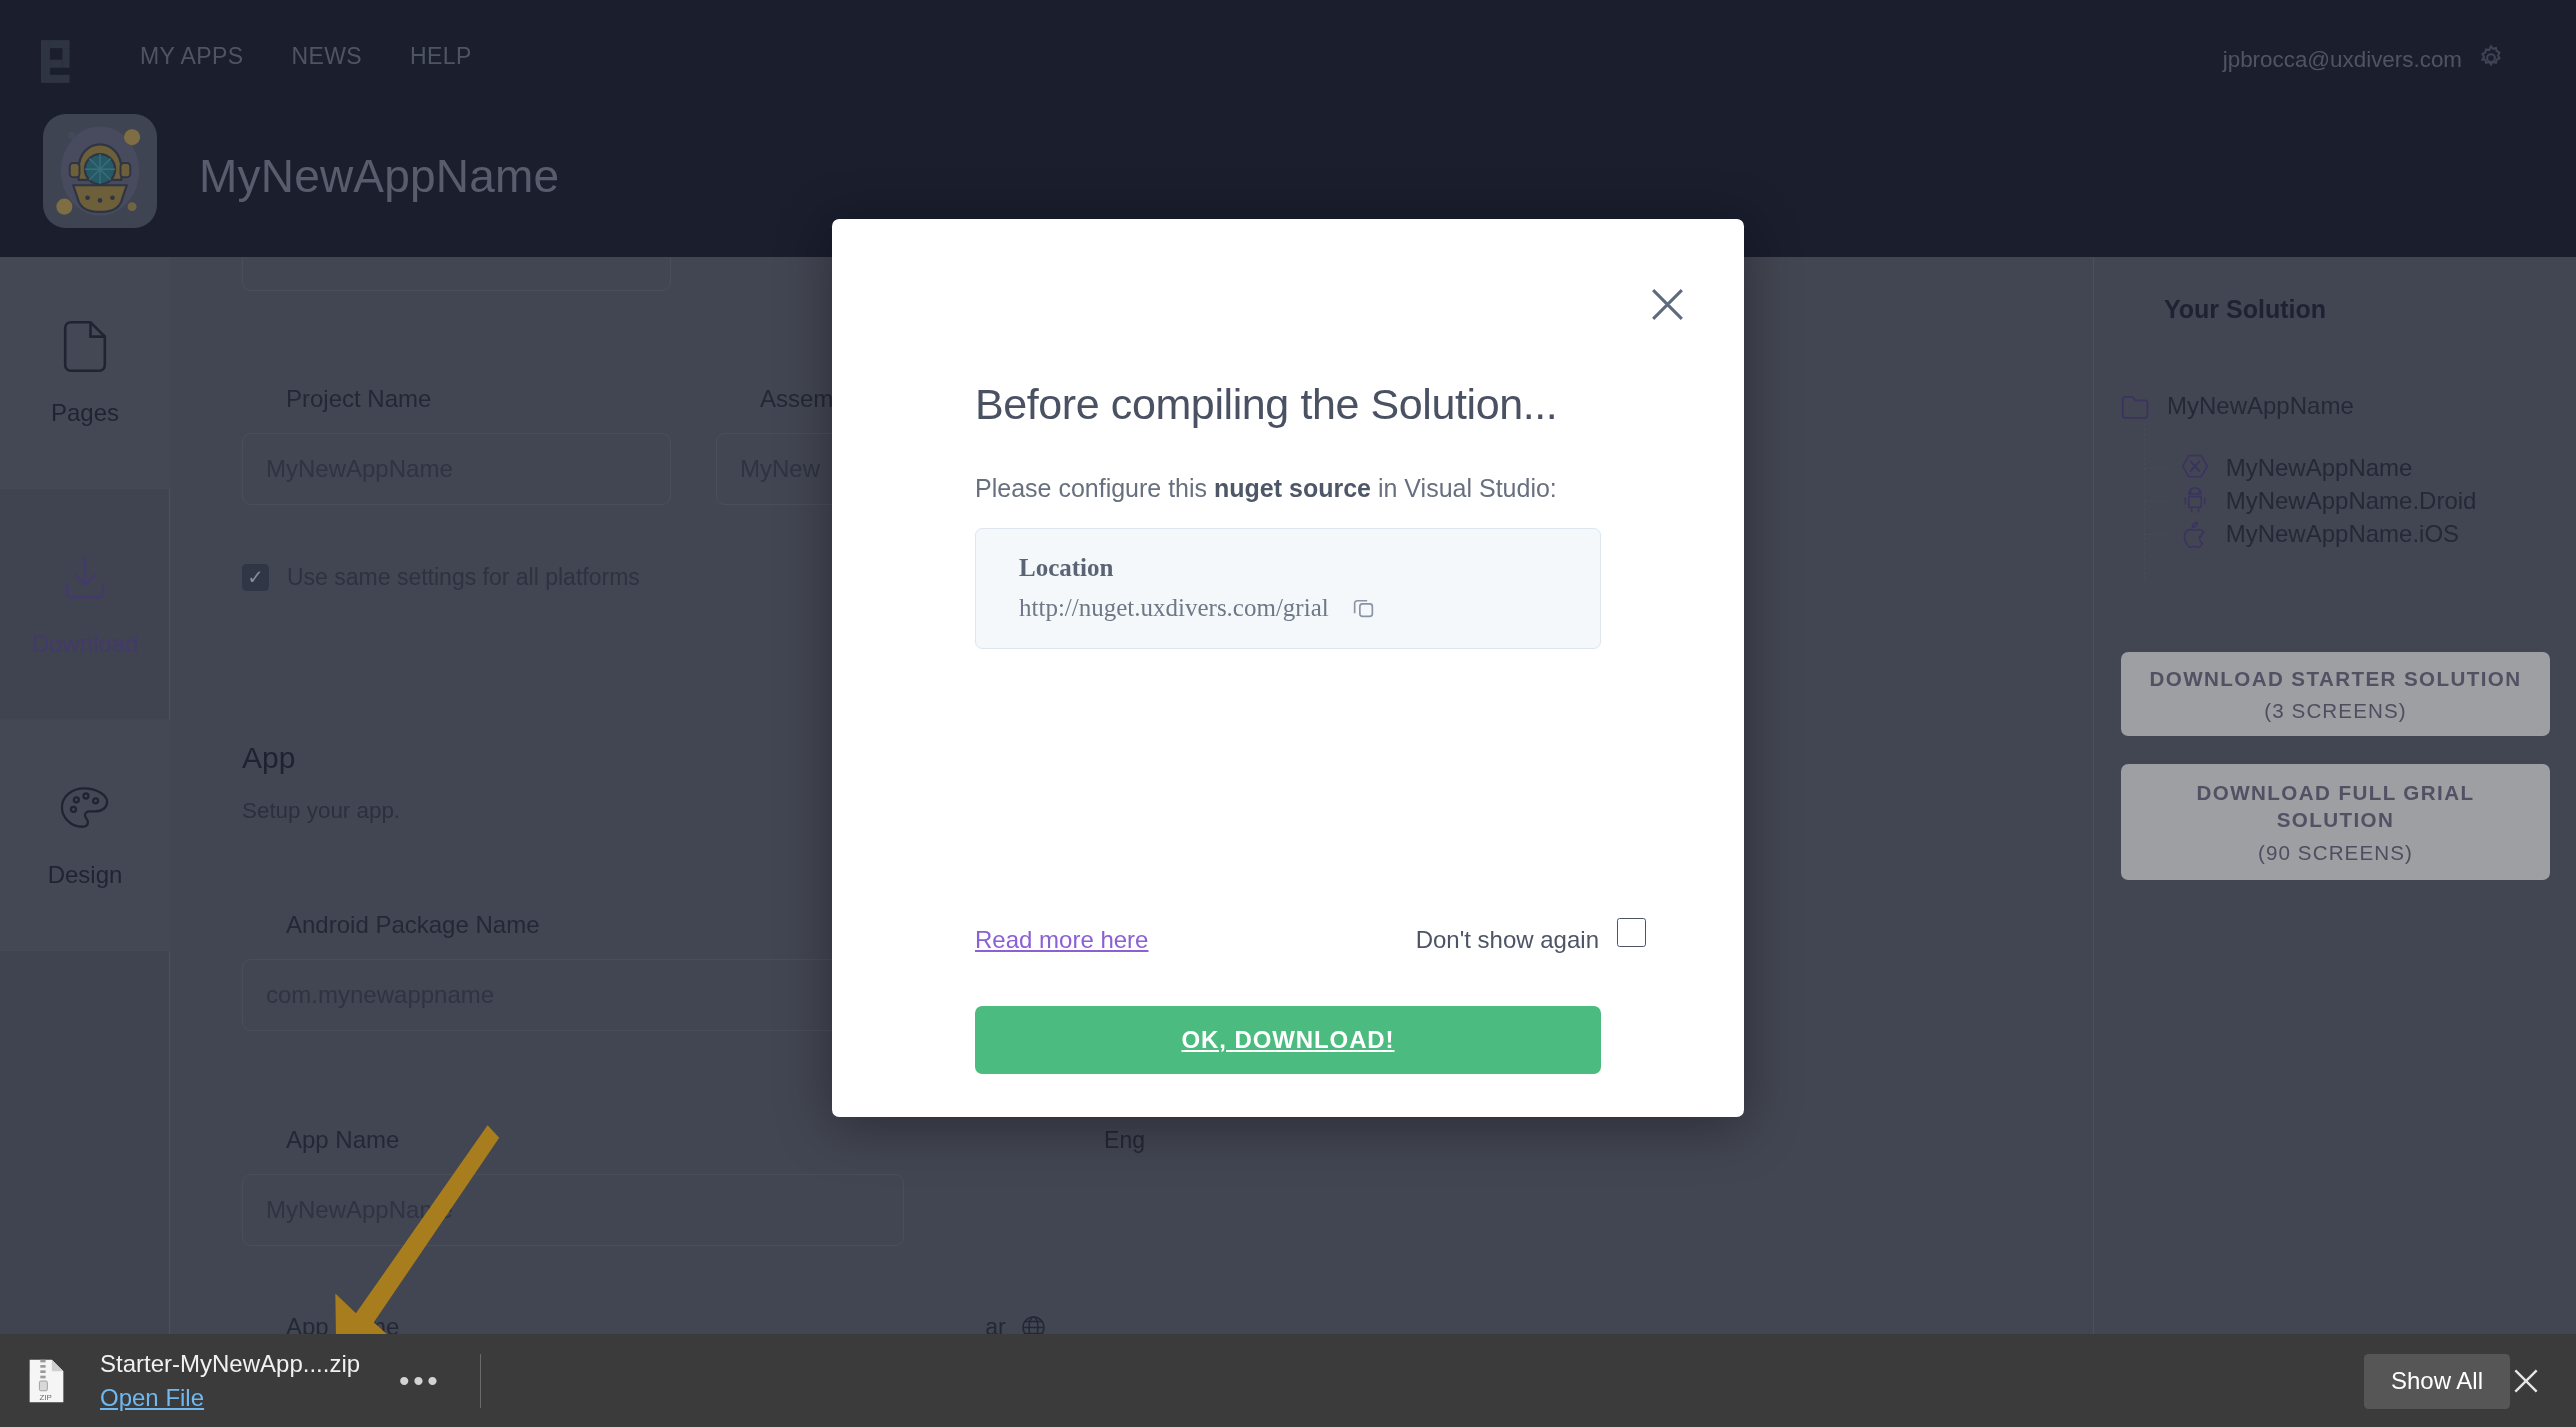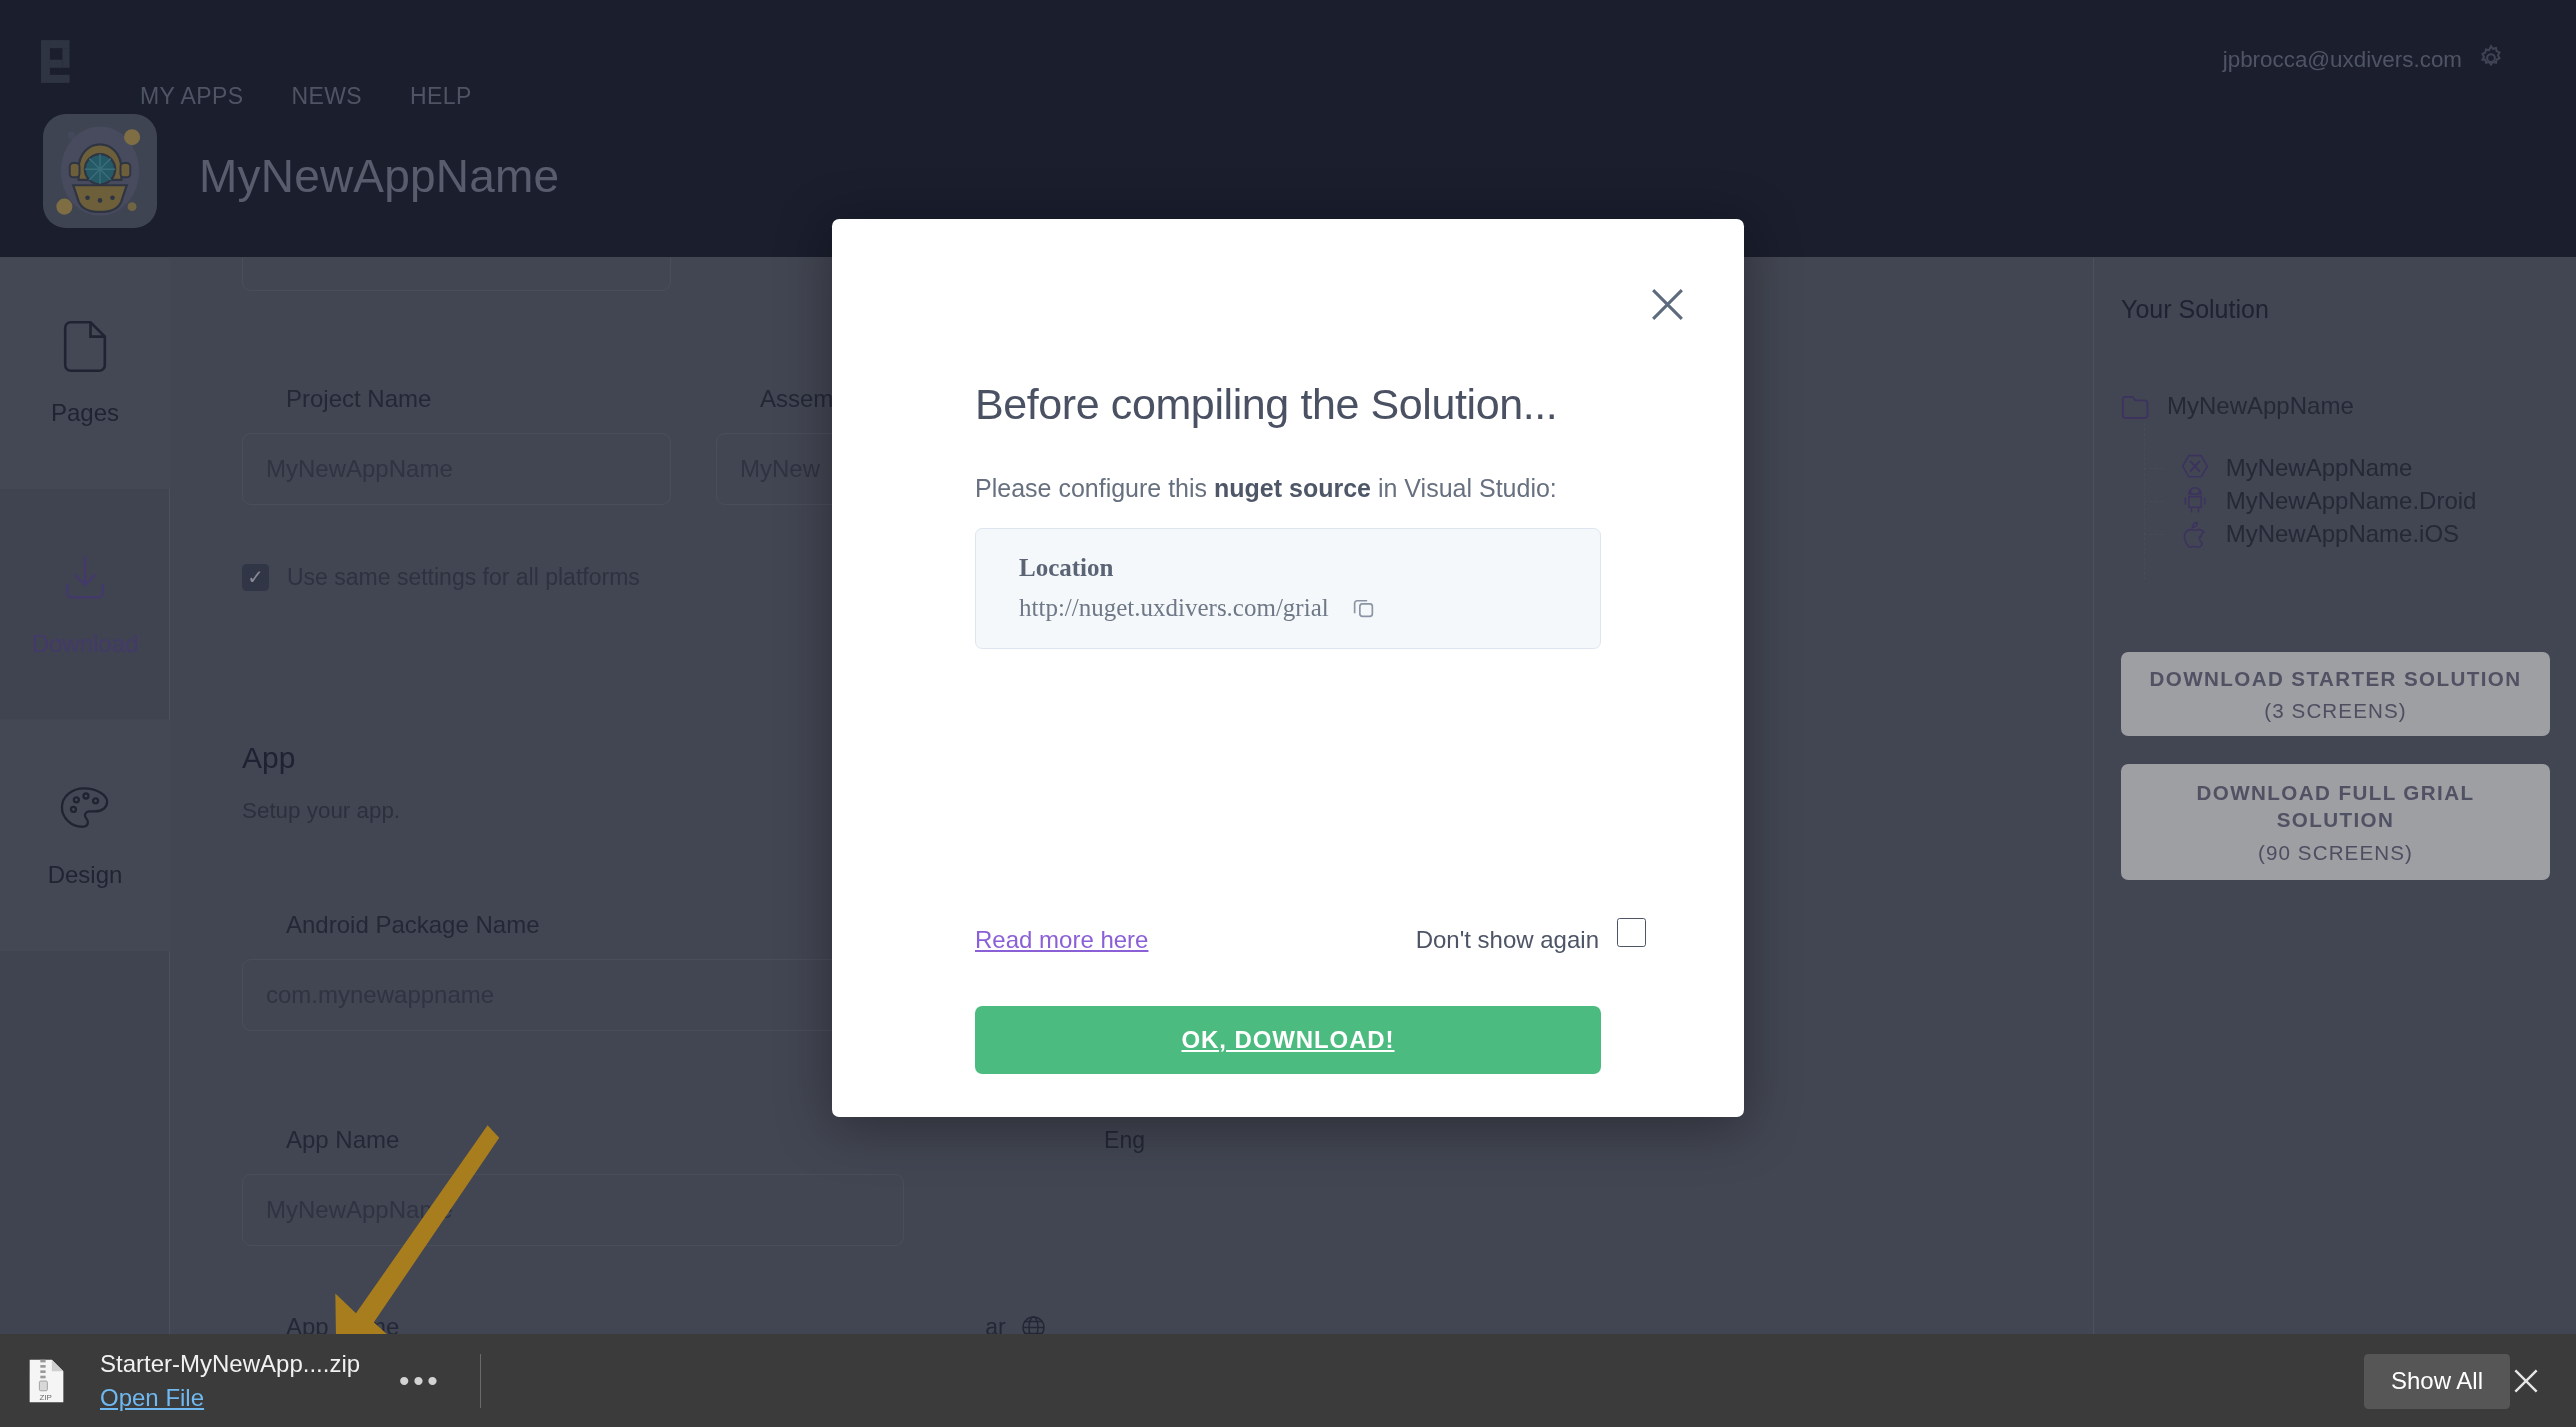--- a/index.html
+++ b/index.html
@@ -10,21 +10,21 @@
     background: #5a5e6b;
   }
   #root { position: relative; width: 2576px; height: 1428px; }
 
   
   .topnav {
     position: absolute; left: 0; top: 0; width: 2576px; height: 125px;
     background: #1e2233; z-index: 5;
   }
   .nav-logo { position: absolute; left: 41px; top: 40px; width: 41px; height: 43px; }
-  .nav-links { position: absolute; left: 116px; top: 43px; display: flex; gap: 0; margin-top: 40px; }
+  .nav-links { position: absolute; left: 116px; top: 43px; display: flex; gap: 0; }
   .nav-link {
     color: #6e7486; font-size: 23px; letter-spacing: 0.4px;
     padding: 0 24px; cursor: pointer; white-space: nowrap;
   }
   .nav-user {
     position: absolute; right: 114px; top: 47px;
     color: #6e7486; font-size: 22.4px; white-space: nowrap;
   }
   .nav-gear { position: absolute; right: 70px; top: 43px; width: 30px; height: 30px; cursor: pointer; }
 
@@ -84,21 +84,21 @@
   .ghost-field {
     position: absolute; left: 72px; top: -21.5px; width: 429px; height: 54px;
     border: 0.9px solid #676b78; border-radius: 9px;
   }
 
   
   .rightpanel {
     position: absolute; right: 0; top: 258px; width: 483px; bottom: 0;
     background: #5a5e6b; border-left: 0.9px solid #6b6f7c; z-index: 2;
   }
-  .rp-title { font-size: 25px; color: #23283a; font-weight: normal; }
+  .rp-title { font-size: 25px; color: #23283a; font-weight: bold; margin-left: 43px; }
   .tree-row { display: flex; align-items: center; gap: 16px; }
   .tree-label { font-size: 24px; color: #2d3241; white-space: nowrap; }
   .tree-connector {
     position: absolute; left: 50px; width: 0.9px;
     border-left: 1.8px dashed #72768350;
   }
   .dash-h { width: 19.7px; border-top: 1.8px dashed #7276835a; }
 
   .dlbtn {
     background: #e5e5e5; border-radius: 7.2px;

